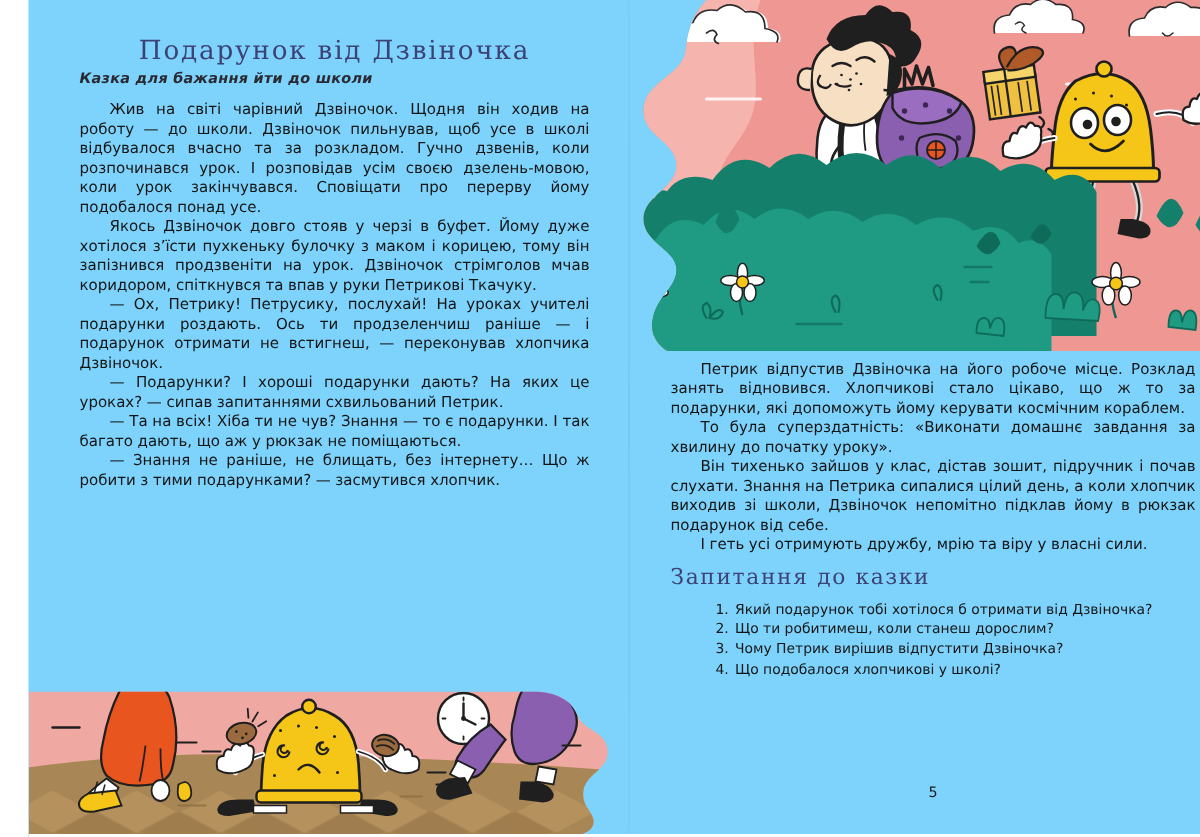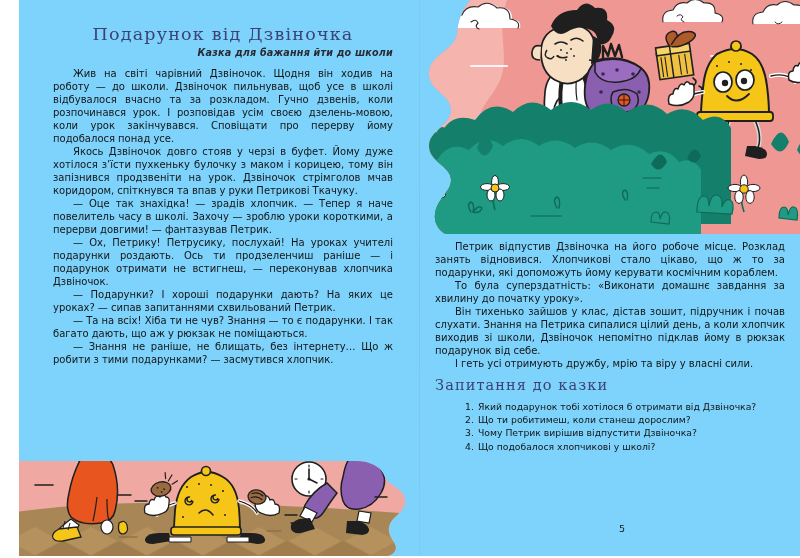--- a/index.html
+++ b/index.html
@@ -34,40 +34,40 @@
     background: linear-gradient(to bottom, rgba(0,0,0,0.035), rgba(0,0,0,0.06), rgba(0,0,0,0.035));
     z-index: 6;
   }
 
   
   .col {
     position: absolute;
     box-sizing: border-box;
   }
   .col-left  { left: 34px;  top: 24px;  width: 340px; }
-  .col-right { left: 416px; top: 240px; width: 350px; }
+  .col-right { left: 428px; top: 240px; width: 350px; }
 
   
   .story-title {
     font-family: "DejaVu Serif", serif;
     font-size: 17.5px;
     letter-spacing: 1.2px;
     color: #3d4275;
     text-align: center;
     margin: 0 0 3px 0;
     font-weight: 400;
     white-space: nowrap;
   }
   .story-subtitle {
     font-family: "DejaVu Sans", sans-serif;
     font-size: 9.6px;
     font-style: italic;
     font-weight: 700;
     color: #2a2a33;
-    text-align: right;
+    text-align: left;
     margin: 0 0 9px 0;
     letter-spacing: .2px;
   }
   .questions-title {
     font-family: "DejaVu Serif", serif;
     font-size: 14.5px;
     letter-spacing: 1.1px;
     color: #3d4275;
     text-align: left;
     margin: 7px 0 7px 0;
@@ -565,21 +565,20 @@
   </div>
 
   <div class="gutter"></div>
 
   <div class="col col-left">
     <h1 class="story-title">Подарунок від Дзвіночка</h1>
     <div class="story-subtitle">Казка для бажання йти до школи</div>
 
     <p class="para">Жив на світі чарівний Дзвіночок. Щодня він ходив на роботу — до школи. Дзвіночок пильнував, щоб усе в школі відбувалося вчасно та за розкладом. Гучно дзвенів, коли розпочинався урок. І розповідав усім своєю дзелень-мовою, коли урок закінчувався. Сповіщати про перерву йому подобалося понад усе.</p>
     <p class="para">Якось Дзвіночок довго стояв у черзі в буфет. Йому дуже хотілося з’їсти пухкеньку булочку з маком і корицею, тому він запізнився продзвеніти на урок. Дзвіночок стрімголов мчав коридором, спіткнувся та впав у руки Петрикові Ткачуку.</p>
-    <p class="para">— Оце так знахідка! — зрадів хлопчик. — Тепер я наче повелитель часу в школі. Захочу — зроблю уроки короткими, а перерви довгими! — фантазував Петрик.</p>
     <p class="para">— Ох, Петрику! Петрусику, послухай! На уроках учителі подарунки роздають. Ось ти продзеленчиш раніше — і подарунок отримати не встигнеш, — переконував хлопчика Дзвіночок.</p>
     <p class="para">— Подарунки? І хороші подарунки дають? На яких це уроках? — сипав запитаннями схвильований Петрик.</p>
     <p class="para">— Та на всіх! Хіба ти не чув? Знання — то є подарунки. І так багато дають, що аж у рюкзак не поміщаються.</p>
     <p class="para">— Знання не раніше, не блищать, без інтернету… Що ж робити з тими подарунками? — засмутився хлопчик.</p>
   </div>
 
   <div class="col col-right">
     <p class="para">Петрик відпустив Дзвіночка на його робоче місце. Розклад занять відновився. Хлопчикові стало цікаво, що ж то за подарунки, які допоможуть йому керувати космічним кораблем.</p>
     <p class="para">То була суперздатність: «Виконати домашнє завдання за хвилину до початку уроку».</p>
     <p class="para">Він тихенько зайшов у клас, дістав зошит, підручник і почав слухати. Знання на Петрика сипалися цілий день, а коли хлопчик виходив зі школи, Дзвіночок непомітно підклав йому в рюкзак подарунок від себе.</p>

